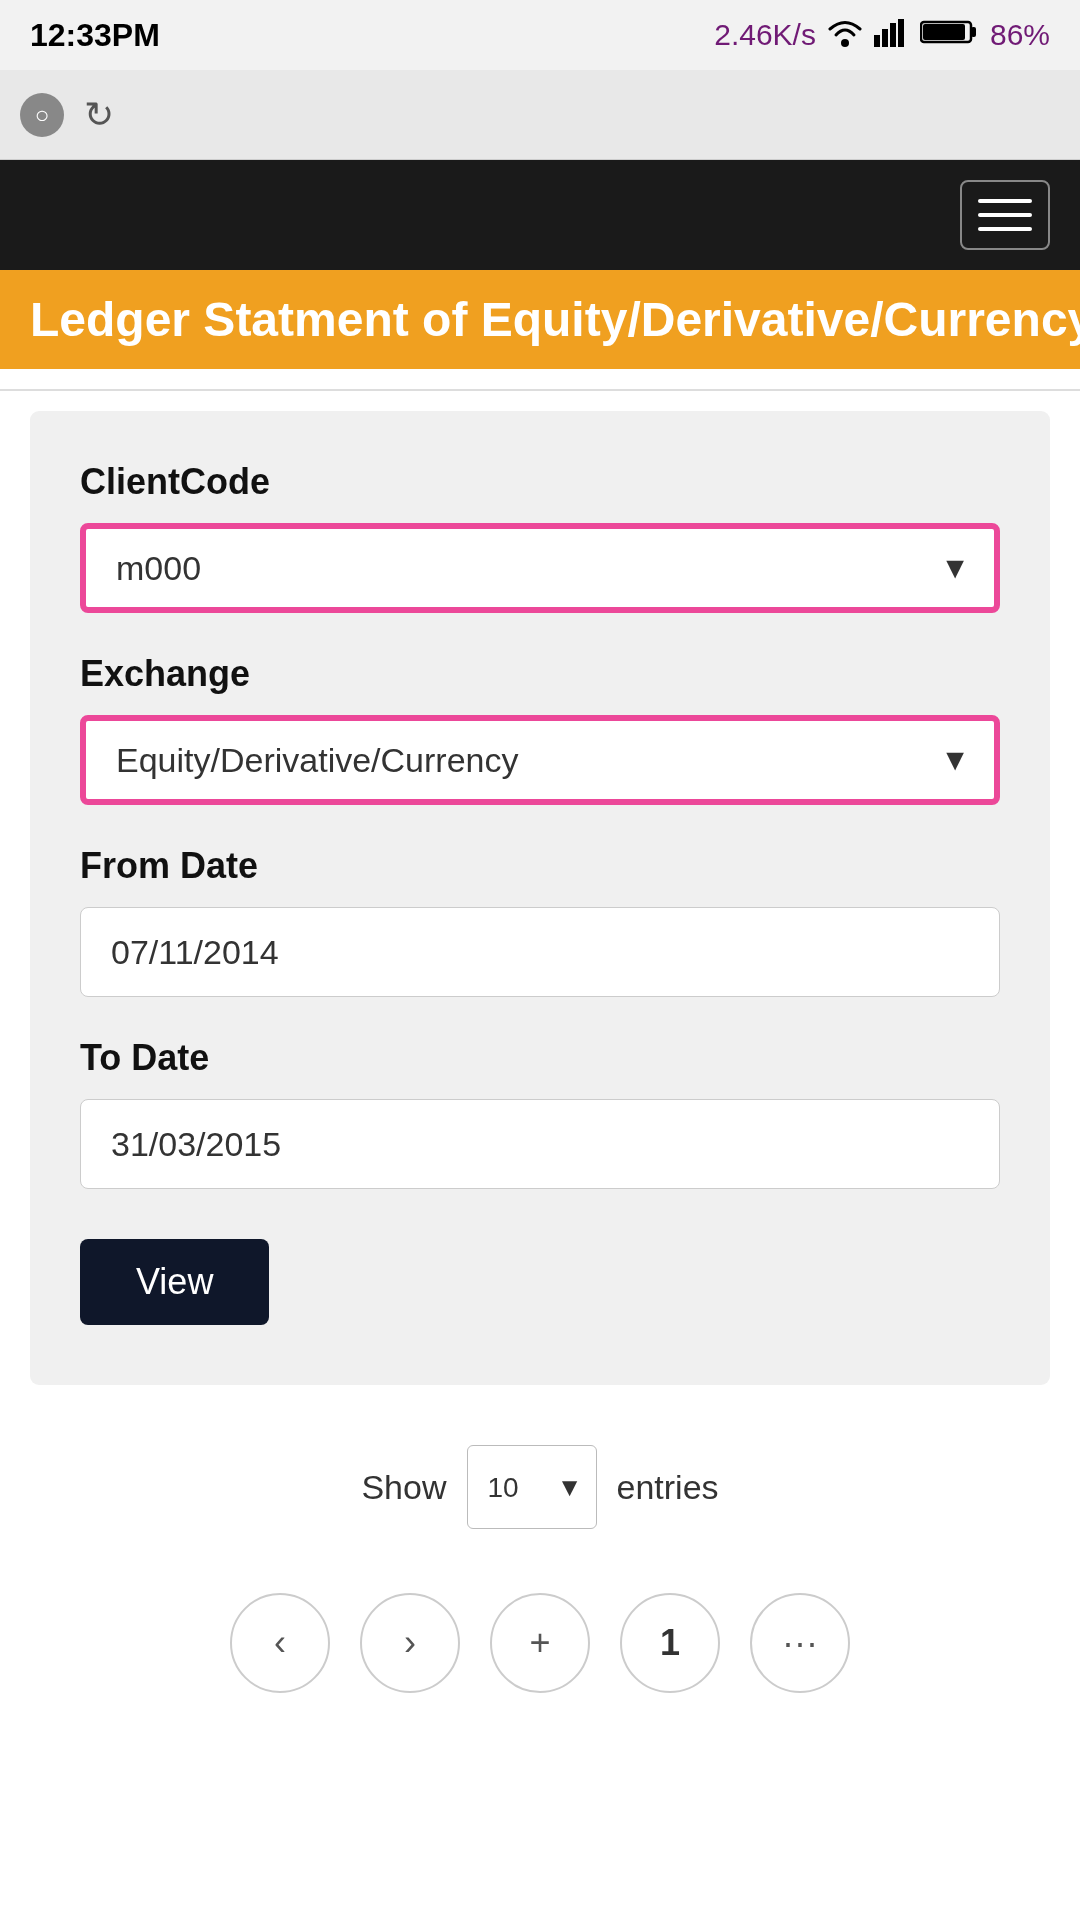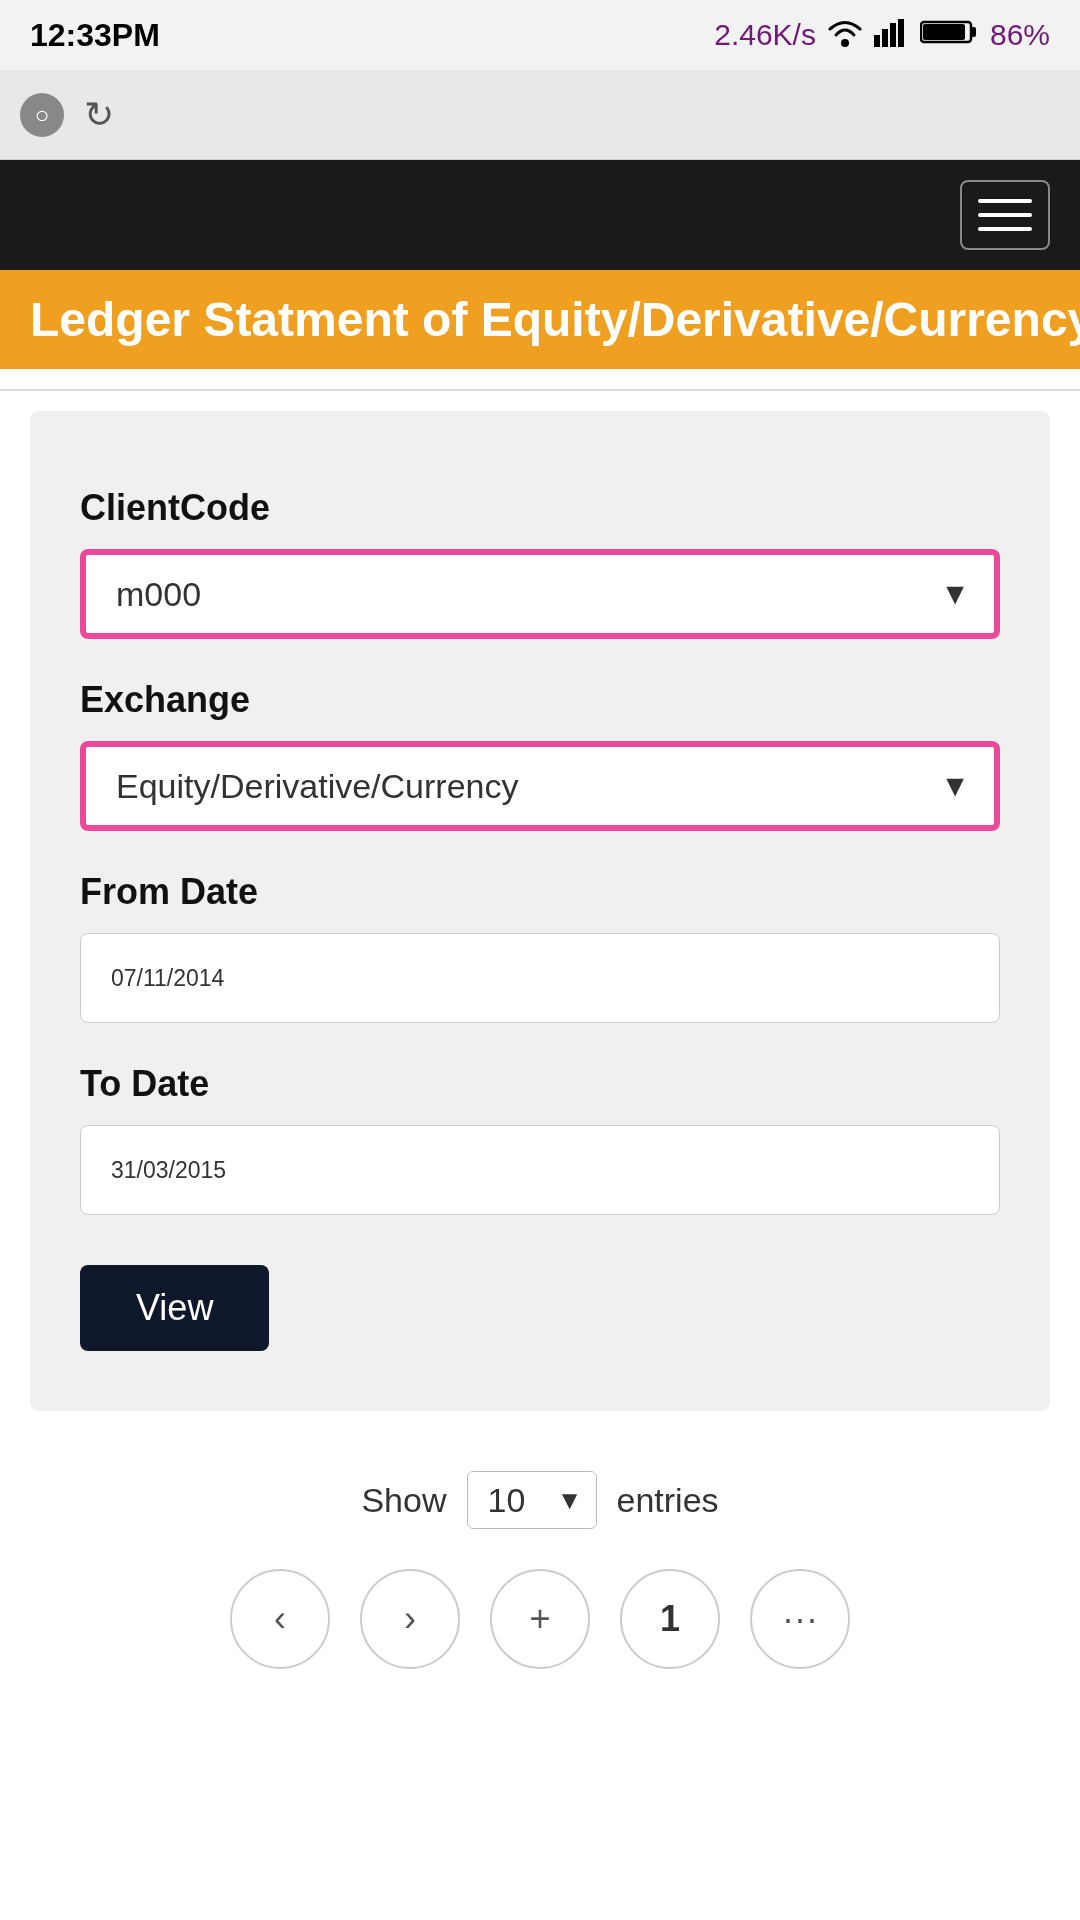--- a/index.html
+++ b/index.html
@@ -113,21 +113,21 @@
       height: 2px;
       background: #ddd;
       margin: 20px 0;
     }
 
     
     .form-card {
       background: #f0f0f0;
       border-radius: 9px;
       margin: 20px 30px;
-      padding: 76px 50px 60px 50px;
+      padding: 50px 50px 60px 50px;
     }
 
     .form-label {
       font-size: 36px;
       font-weight: bold;
       color: #111;
       margin-bottom: 20px;
       display: block;
     }
 
@@ -163,60 +163,60 @@
       color: #333;
     }
 
     .form-input {
       width: 100%;
       height: 90px;
       background: #fff;
       border: 1px solid #ccc;
       border-radius: 8px;
       padding: 0 30px;
-      font-size: 23px;
+      font-size: 34px;
       color: #333;
     }
 
     .view-btn {
       background: #0f172a;
       color: #fff;
       border: none;
       border-radius: 8px;
       padding: 22px 56px;
       font-size: 36px;
       cursor: pointer;
       margin-top: 10px;
     }
 
     
     .pagination-area {
       display: flex;
       flex-direction: column;
       align-items: center;
       padding: 40px 20px 30px 20px;
-      gap: 40px;
+      gap: 64px;
     }
 
     .show-entries {
       display: flex;
       align-items: center;
       gap: 20px;
       font-size: 34px;
       color: #333;
     }
     .entries-select-wrapper {
       position: relative;
     }
     .entries-select {
-      height: 58px;
+      height: 84px;
       border: 1px solid #bbb;
       border-radius: 6px;
       padding: 0 50px 0 20px;
-      font-size: 34px;
+      font-size: 28px;
       color: #333;
       background: #fff;
       appearance: none;
       -webkit-appearance: none;
       min-width: 130px;
     }
     .entries-arrow {
       position: absolute;
       right: 14px;
       top: 50%;

